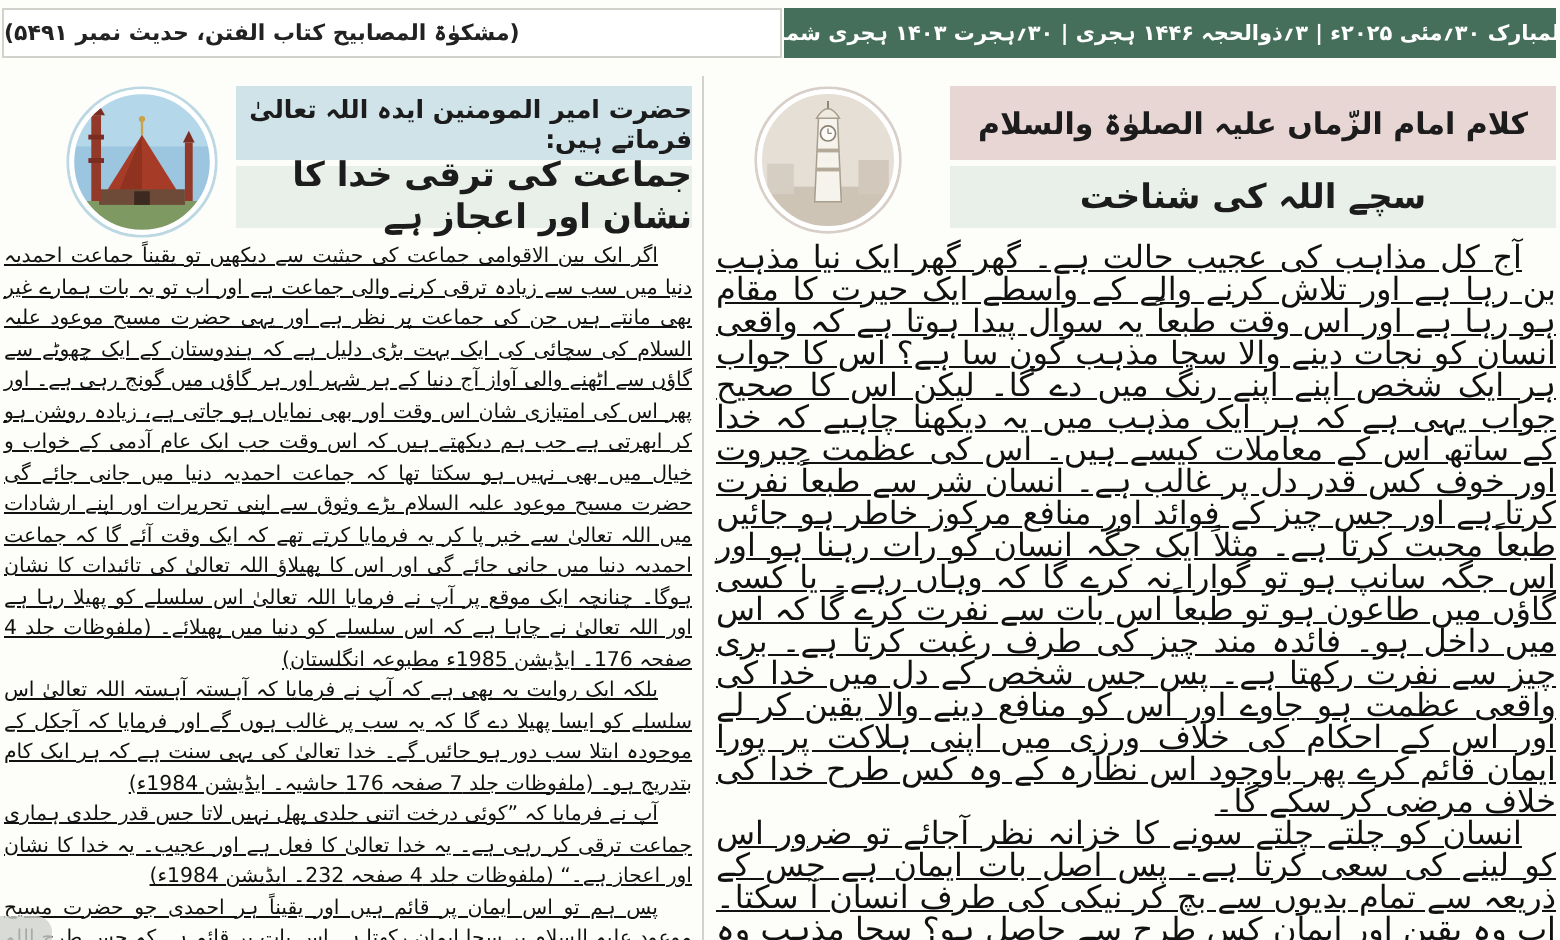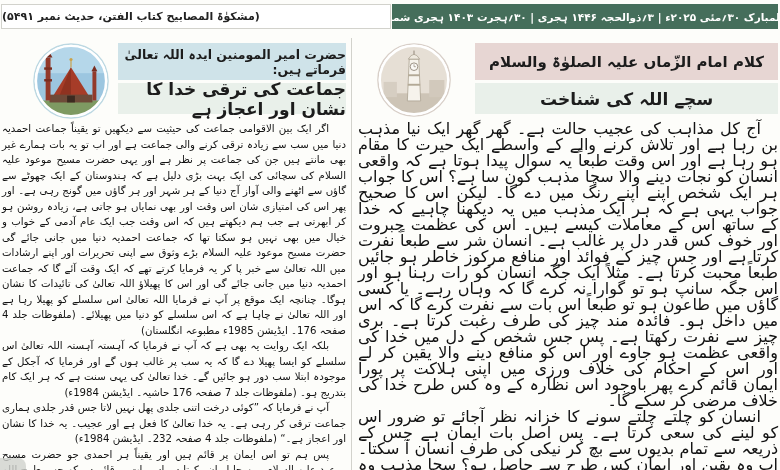--- a/index.html
+++ b/index.html
@@ -37,21 +37,21 @@
   .article.left  .medallion{left:30px; width:78px; height:78px;}
   .bands{position:absolute; top:1px; right:0;}
   .article.right .bands{left:93px;padding-left:24px;}
   .article.left  .bands{left:116px;}
   .band{display:flex; align-items:center; justify-content:center; text-align:right;}
   .band.kicker{height:37px; font-weight:700;}
   .article.right .band.kicker{background:var(--pink); font-size:15px;}
   .article.left  .band.kicker{background:var(--blue); font-size:12.5px;}
   .band.title{height:31px; margin-top:3px; background:var(--mint); font-weight:700; font-size:17px;}
   .art-body{margin-top:5px; text-align:justify; font-size:16px; line-height:16px; color:#111;}
-  .art-body p{margin:0; text-indent:17px;}
+  .art-body p{margin:0; text-indent:17px;text-decoration:underline;}
   .article.left .art-body{font-size:10.2px; line-height:15.5px;}
   .scan-corner{position:absolute; left:0; bottom:0; width:26px; height:12px; background:#cfd2cd; border-top-right-radius:8px; opacity:.8;}
 </style>
 </head>
 <body>
 
 <div class="page">
 
   <div class="issue-bar">
     <span>جلد ۳۲ | جمعۃ المبارک ۳۰؍مئی ۲۰۲۵ء | ۳؍ذوالحجہ ۱۴۴۶ ہجری | ۳۰؍ہجرت ۱۴۰۳ ہجری شمسی | شمارہ ۲۸</span>

